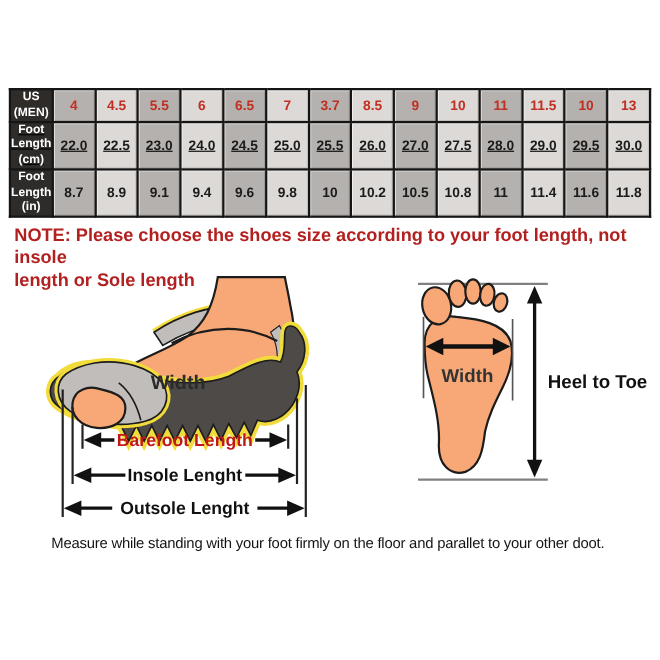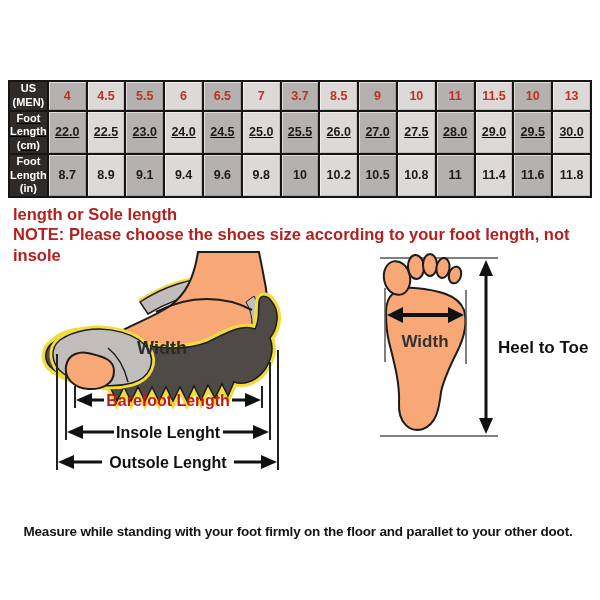--- a/index.html
+++ b/index.html
@@ -25,22 +25,22 @@
   
   #note{position:absolute;left:13px;top:204px;width:582px;color:#b32020;
         font-weight:bold;font-size:16.5px;line-height:1.24;}
   #note span{display:block;}
 
   
   .diagram{position:absolute;}
   svg text{font-family:"Liberation Sans",sans-serif;}
 
   
-  #footer{position:absolute;left:0;top:524px;width:596px;text-align:center;
-          font-weight:bold;font-size:13.5px;letter-spacing:-0.2px;color:#141414;white-space:nowrap;}
+  #footer{position:absolute;left:0;top:486px;width:596px;text-align:center;
+          font-weight:normal;font-size:13.5px;letter-spacing:-0.2px;color:#141414;white-space:nowrap;}
 </style>
 </head>
 <body>
 
 <div id="canvas">
 
   <table id="size-table">
     <tbody>
         <tr class="accent">
           <td class="rowlabel">US (MEN)</td>
@@ -92,22 +92,22 @@
           <td class="c-light">10.8</td>
           <td class="c-dark">11</td>
           <td class="c-light">11.4</td>
           <td class="c-dark">11.6</td>
           <td class="c-light">11.8</td>
         </tr>
       </tbody>
   </table>
 
   <div id="note">
+    <span>NOTE:  Please choose the shoes size according to your foot length, not insole</span>
     <span>length or Sole length</span>
-    <span>NOTE:  Please choose the shoes size according to your foot length, not insole</span>
   </div>
 
   <svg class="diagram" style="left:40px;top:250px;" width="280" height="235" viewBox="0 0 280 235">
 
     <path d="M100,52 C124,36 152,28 172,28" stroke="#f2dc3c" stroke-width="6" fill="none"></path>
     <path d="M100,52 C124,36 152,28 172,28 L166,42 C146,46 124,54 108,64 Z" fill="#c0bdba" stroke="#1c1c1c" stroke-width="1.5"></path>
 
     <path d="M158,2 C154,28 146,44 130,56 C112,68 92,74 76,84 C62,92 54,100 58,112
              C62,124 80,130 94,124 C112,117 140,112 170,110 C196,108 214,102 222,88
              C230,72 228,46 224,28 C222,16 220,8 219,2 Z" fill="#f7a876" stroke="#1c1c1c" stroke-width="2"></path>

